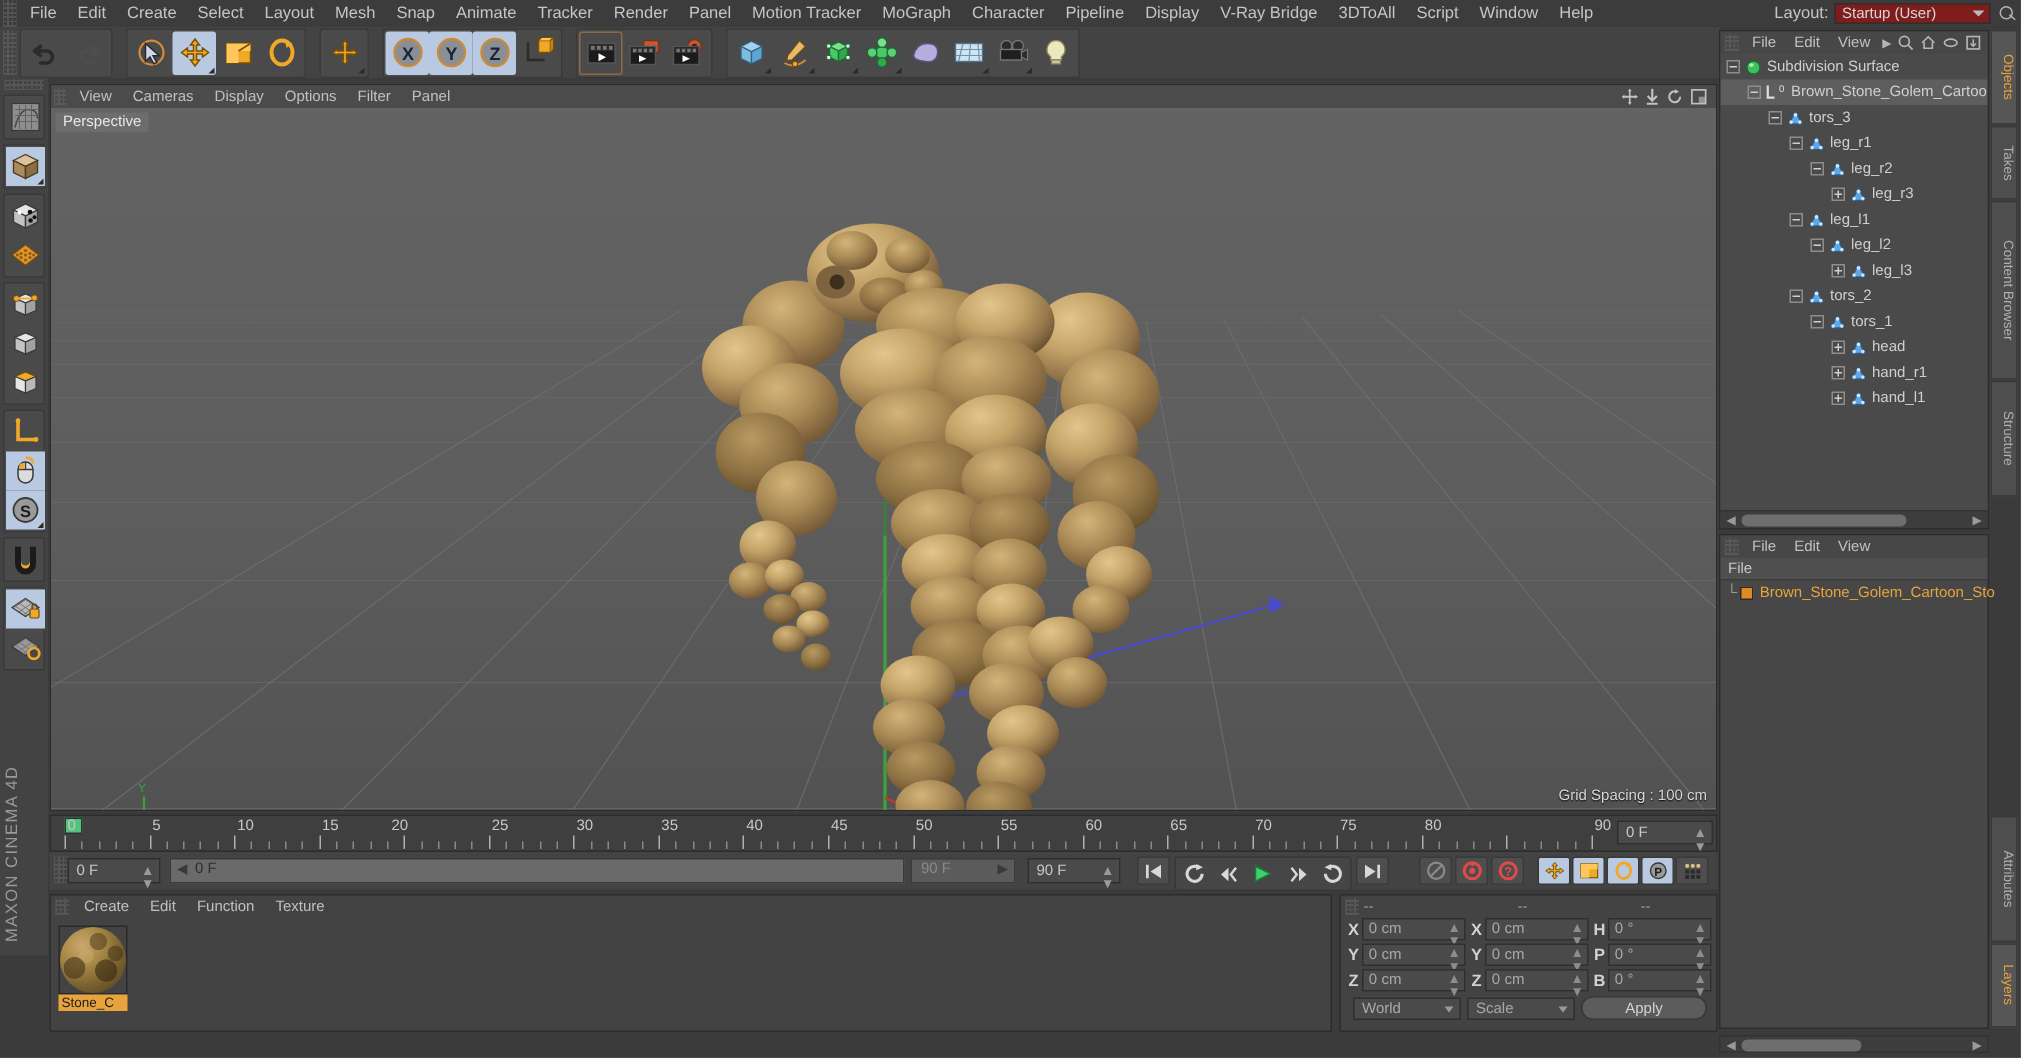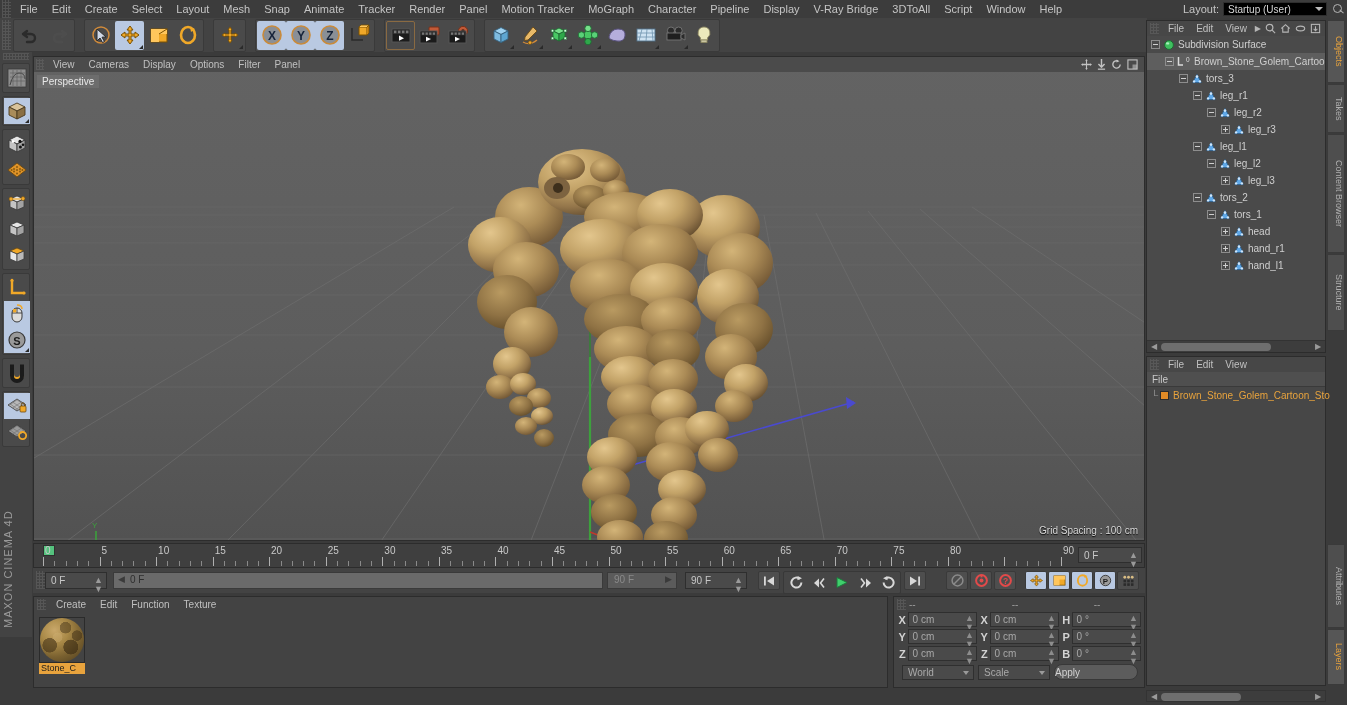--- a/index.html
+++ b/index.html
@@ -13,21 +13,21 @@
 
   
   .menubar {
     position:absolute; left:0; top:0; width:1347px; height:18px;
     background:#3c3c3c; display:flex; align-items:center;
   }
   .menubar .mi { padding:0 7px; color:#c5c5c5; font-size:11px; line-height:18px; white-space:nowrap; }
   .layout-area { position:absolute; right:2px; top:0; height:18px; display:flex; align-items:center; gap:4px; }
   .layout-lab { color:#c5c5c5; font-size:11px; }
   .layout-sel {
-    width:104px; height:14px; background:#000000; border:1px solid #2e2e2e;
+    width:104px; height:14px; background:#7f1d1d; border:1px solid #2e2e2e;
     color:#d6d6d6; font-size:10px; padding-left:4px; line-height:13px; position:relative;
   }
   .layout-sel .arw { position:absolute; right:3px; top:4px; width:0;height:0;
     border-left:4px solid transparent;border-right:4px solid transparent;border-top:4px solid #bbb; }
   .mag-ic { width:14px;height:16px; position:relative; }
   .mag-ic:before{content:"";position:absolute;left:2px;top:3px;width:7px;height:7px;border:1.3px solid #b5b5b5;border-radius:50%;}
   .mag-ic:after{content:"";position:absolute;left:8px;top:10px;width:5px;height:1.3px;background:#b5b5b5;transform:rotate(40deg);}
 
   
   .toolbar { position:absolute; left:0; top:18px; width:1147px; height:34px; background:#434343;
@@ -124,21 +124,21 @@
   .crow{display:flex;align-items:center;height:17px;margin-bottom:0px;}
   .clbl{width:11px;text-align:center;color:#d2d2d2;font-size:11px;font-weight:bold;}
   .cfld{height:15px;background:#4a4a4a;border:1px solid #2f2f2f;color:#a9a9a9;font-size:10px;
      line-height:13px;padding-left:4px;position:relative;}
   .cfld .sp{position:absolute;right:2px;top:1px;color:#8d8d8d;font-size:9px;line-height:9px;}
   .csel{height:15px;background:#4a4a4a;border:1px solid #2f2f2f;color:#a9a9a9;font-size:10px;
      line-height:13px;padding-left:5px;position:relative;}
   .csel .arw{position:absolute;right:4px;top:5px;width:0;height:0;
      border-left:3.5px solid transparent;border-right:3.5px solid transparent;border-top:4px solid #9a9a9a;}
   .capply{height:16px;background:#5c5c5c;border:1px solid #383838;border-radius:8px;color:#d2d2d2;
-     font-size:10px;display:flex;align-items:center;justify-content:flex-start;}
+     font-size:10px;display:flex;align-items:center;justify-content:center;}
 
   
   .objmgr{position:absolute;left:1146px;top:20px;width:180px;height:333px;background:#474747;
      border:1px solid #2c2c2c;}
   .panel-menu{height:15px;display:flex;align-items:center;background:#474747;}
   .panel-menu .mi{padding:0 6px;color:#c0c0c0;font-size:10px;line-height:15px;}
   .pgrip{width:9px;height:11px;margin:0 3px;background:
       repeating-linear-gradient(0deg,#6a6a6a 0 1px,transparent 1px 3px),
       repeating-linear-gradient(90deg,#6a6a6a 0 1px,transparent 1px 3px);opacity:.5;}
   .tree{position:absolute;left:0;top:15px;right:0;bottom:12px;background:#4a4a4a;overflow:hidden;}
@@ -767,21 +767,21 @@
     <div class="gridspacing">Grid Spacing : 100 cm</div>
   </div>
 
   <div class="tl-strip">
     <div class="tl-green"></div>
     <div class="tl-ticks" id="tl-ticks">
         <div class="tl-lab" style="left: 2px;">0</div>
         <div class="tl-lab" style="left: 58.5556px;">5</div>
         <div class="tl-lab" style="left: 115.111px;">10</div>
         <div class="tl-lab" style="left: 171.667px;">15</div>
-        <div class="tl-lab" style="left: 228px;">20</div>
+        <div class="tl-lab" style="left: 218px;">20</div>
         <div class="tl-lab" style="left: 284.778px;">25</div>
         <div class="tl-lab" style="left: 341.333px;">30</div>
         <div class="tl-lab" style="left: 397.889px;">35</div>
         <div class="tl-lab" style="left: 454.444px;">40</div>
         <div class="tl-lab" style="left: 511px;">45</div>
         <div class="tl-lab" style="left: 567.556px;">50</div>
         <div class="tl-lab" style="left: 624.111px;">55</div>
         <div class="tl-lab" style="left: 680.667px;">60</div>
         <div class="tl-lab" style="left: 737.222px;">65</div>
         <div class="tl-lab" style="left: 793.778px;">70</div>

